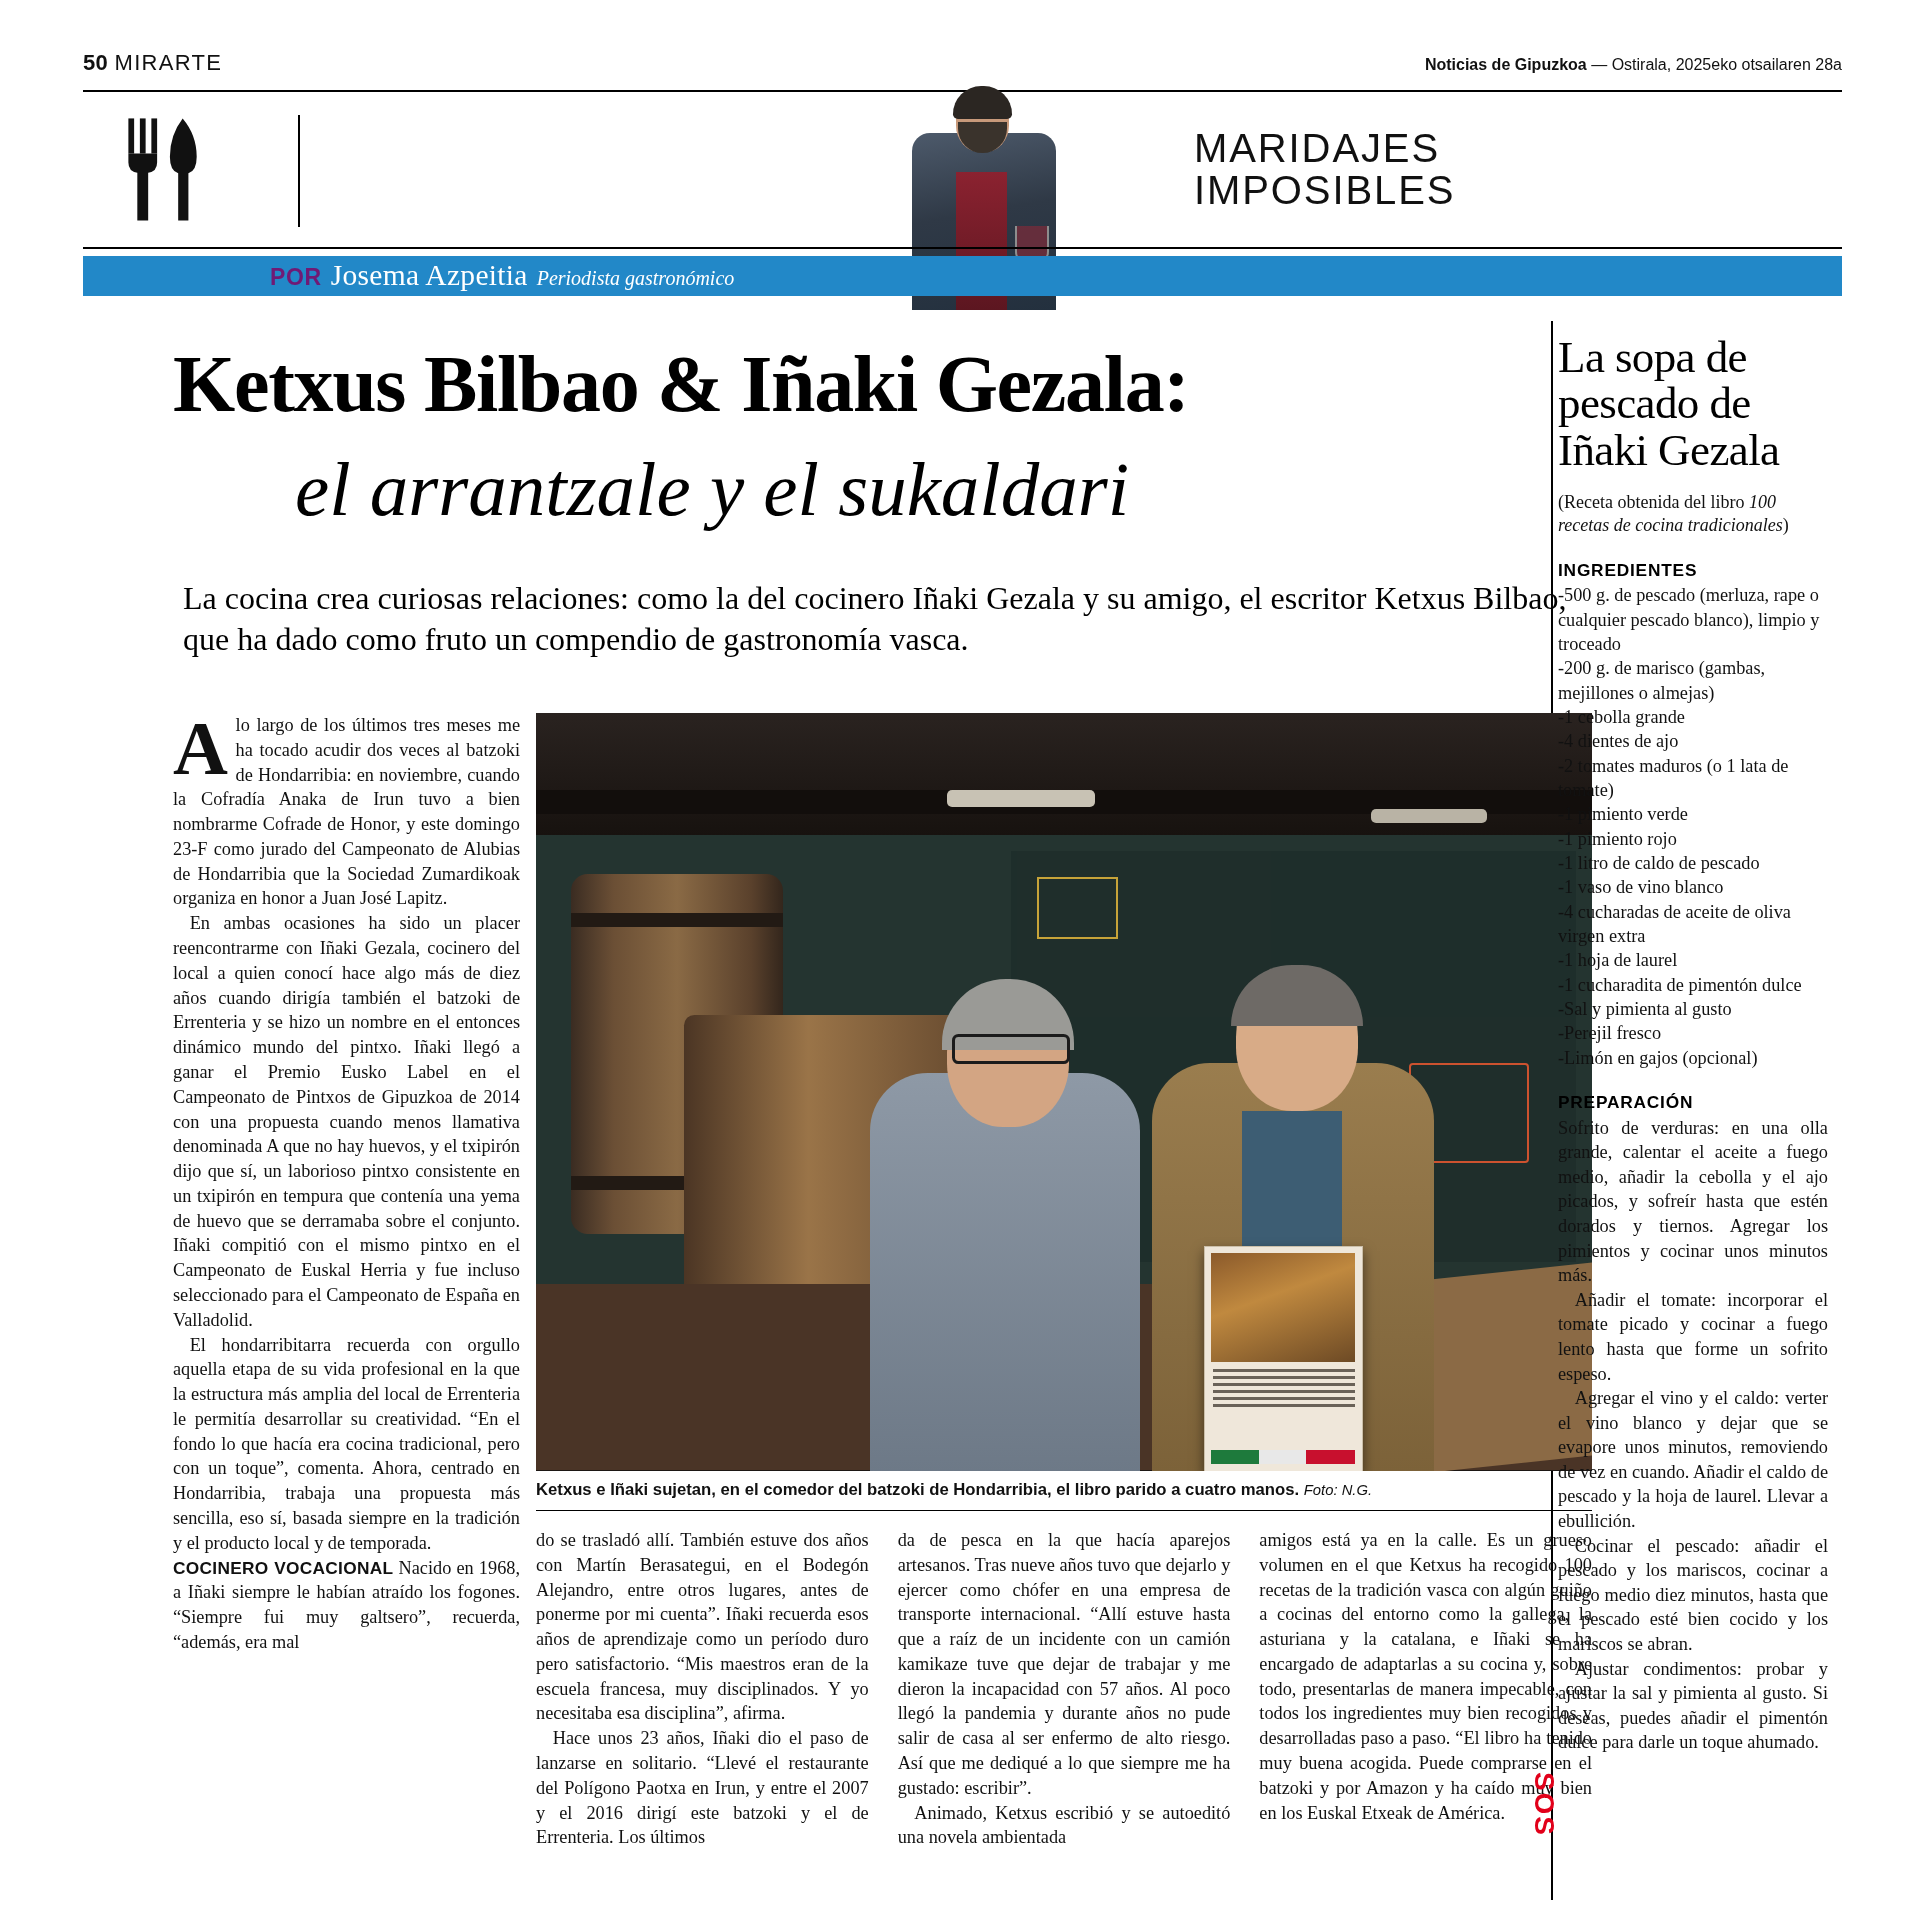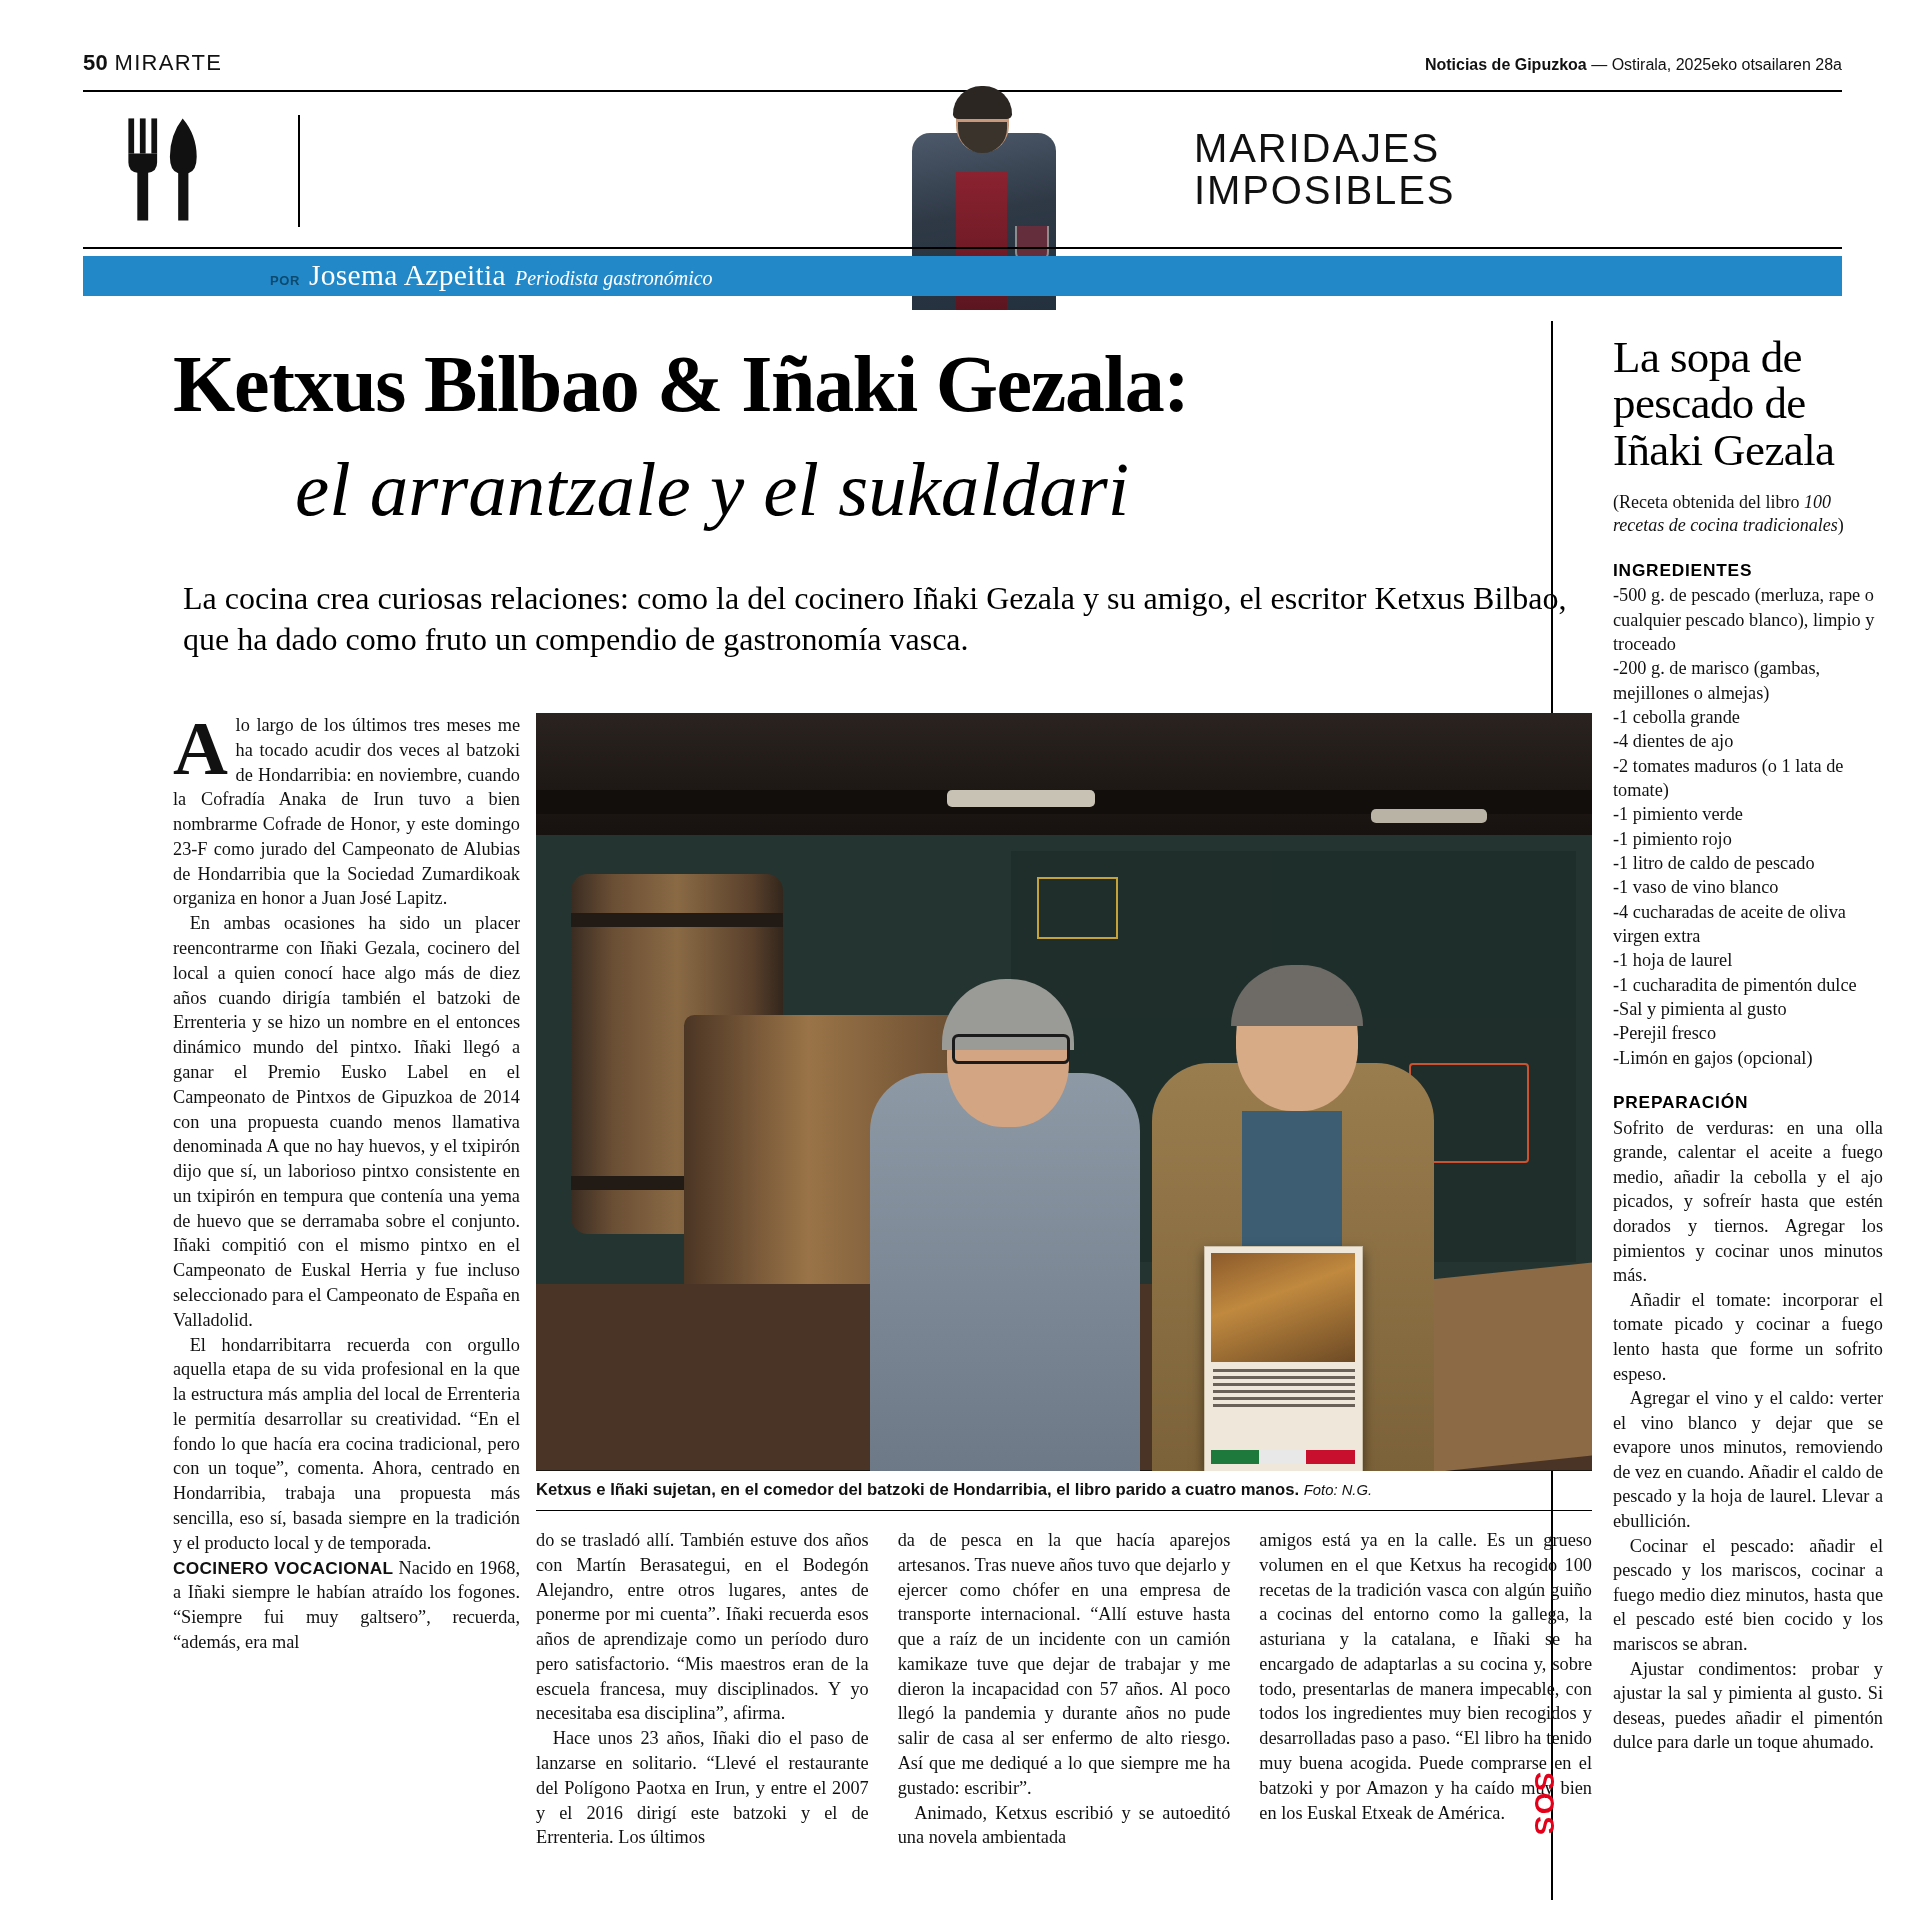--- a/index.html
+++ b/index.html
@@ -75,21 +75,21 @@
 
   
   .bylinebar{
     position:absolute;left:83px;top:256px;width:1759px;height:40px;
     background:#2288c8;
   }
   .byline{
     position:absolute;left:270px;top:259px;height:32px;
     display:flex;align-items:baseline;gap:9px;
   }
-  .byline .por{font-family:"Liberation Sans",sans-serif;font-weight:bold;font-size:13px;color:#0c4a6e;letter-spacing:0.6px;}
+  .byline .por{font-family:"Liberation Sans",sans-serif;font-weight:bold;font-size:23px;color:#701a75;letter-spacing:0.6px;}
   .byline .name{font-family:"Liberation Serif",serif;font-size:29.5px;color:#fff;letter-spacing:0.3px;}
   .byline .role{font-family:"Liberation Serif",serif;font-style:italic;font-size:20px;color:#fff;}
 
   
   .content{position:absolute;left:83px;top:321px;width:1759px;}
 
   .vrule-right{position:absolute;left:1551px;top:321px;width:1.9px;height:1579px;background:#000;}
 
   
   .headline{
@@ -174,21 +174,21 @@
 
   .hr-caption{position:absolute;left:453px;top:1189px;width:1056px;height:1.3px;background:#000;}
 
   
   .lowcols{position:absolute;left:453px;top:1207px;width:1056px;display:flex;gap:29px;}
   .lowcol{width:333px;font-family:"Liberation Serif",serif;font-size:18.3px;line-height:1.355;text-align:justify;}
   .lowcol p{margin:0;text-indent:16.7px;}
   .lowcol p.first{text-indent:0;}
 
   
-  .rail{position:absolute;left:1613px;top:334px;width:270px;}
+  .rail{position:absolute;left:1558px;top:334px;width:270px;}
   .rail h2{
     margin:0;font-family:"Liberation Serif",serif;font-weight:normal;
     font-size:45px;line-height:1.03;letter-spacing:-0.6px;color:#000;
   }
   .rail .src{
     margin-top:18px;font-family:"Liberation Serif",serif;font-size:18px;line-height:1.3;
   }
   .rail .src i{font-style:italic;}
   .rail h3{
     margin:22px 0 2.6px 0;font-family:"Liberation Sans",sans-serif;font-weight:bold;

